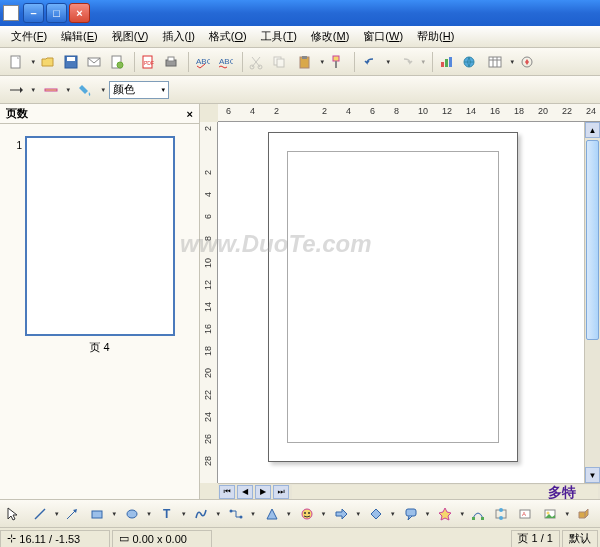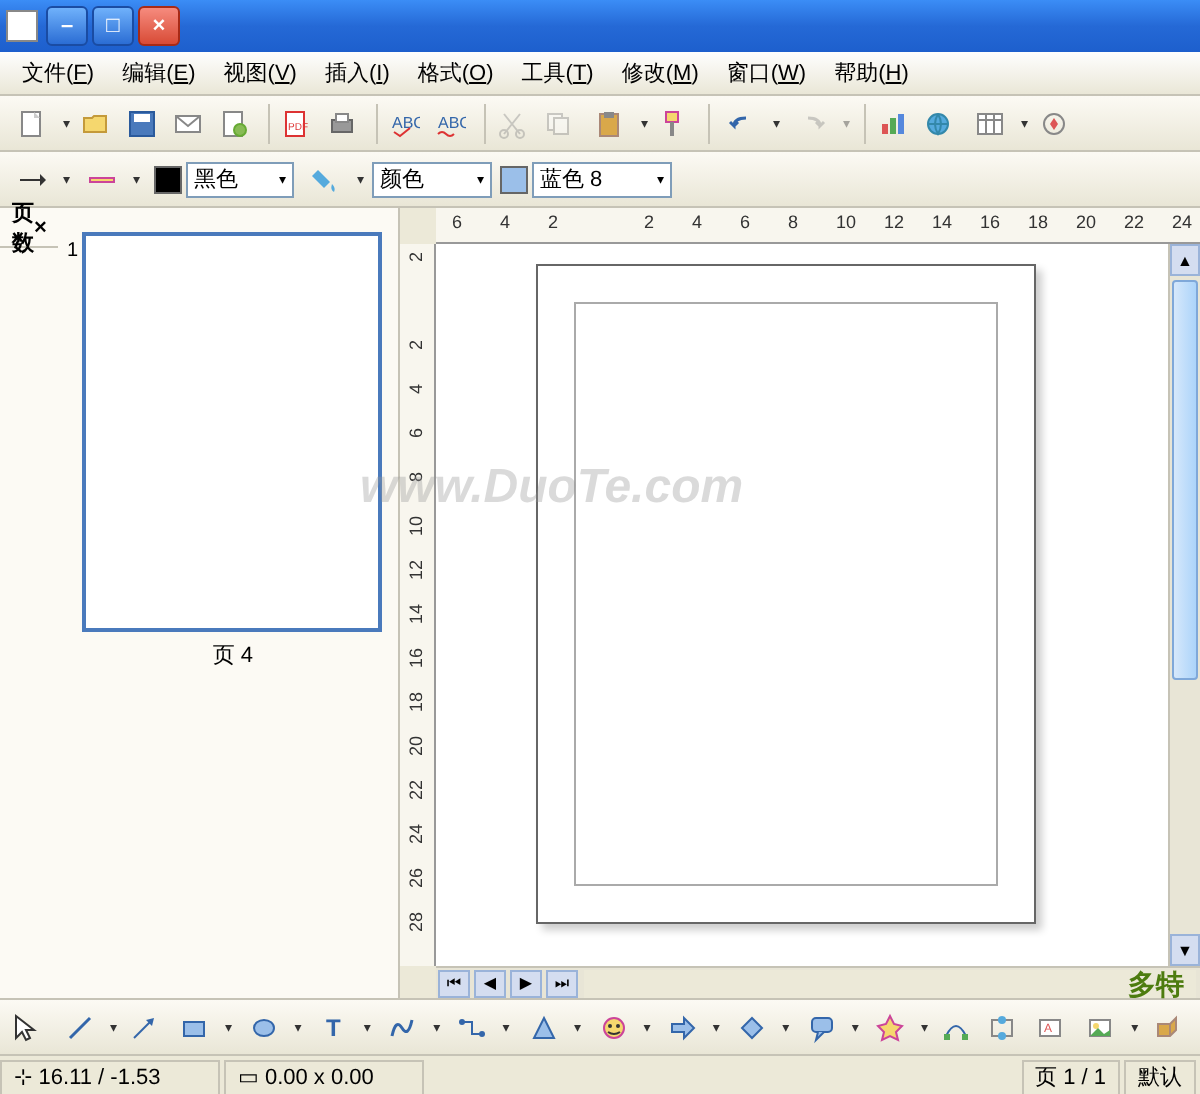--- a/index.html
+++ b/index.html
@@ -31,21 +31,21 @@
 .widthbox .spin { margin-left: auto; display: flex; flex-direction: column; font-size: 6px; line-height: 7px; color: #333; }
 .colorctrl { display: flex; align-items: center; height: 22px; border: 1px solid transparent; gap: 2px; padding: 0 2px; }
 .swatch { width: 14px; height: 14px; border: 1px solid #666; }
 .swatch.black { background: #000; }
 .swatch.blue { background: #9bbfe9; }
 .colorlabel { width: 54px; height: 18px; border: 1px solid #7f9db9; background: white; display: flex; align-items: center; padding: 0 3px; font-size: 11px; }
 .colorlabel .caret { margin-left: auto; font-size: 7px; }
 
 
 .mainarea { display: flex; height: 395px; }
-.panel { width: 200px; background: #fcfaf4; border-right: 1px solid #c6c3b6; display: flex; }
+.panel { width: 200px; background: #fcfaf4; border-right: 1px solid #c6c3b6; display: flex; flex-direction: column; }
 .panelhdr { height: 20px; display: flex; align-items: center; padding: 0 6px; font-weight: bold; border-bottom: 1px solid #c6c3b6; }
 .panelhdr .x { margin-left: auto; cursor: default; }
 .panelbody { flex: 1; padding: 12px; display: flex; flex-direction: column; align-items: center; }
 .thumb { width: 150px; height: 200px; border: 2px solid #4a7abc; background: white; position: relative; }
 .thumb .num { position: absolute; left: -10px; top: 2px; font-size: 10px; }
 .panelfoot { text-align: center; padding: 4px 0; font-size: 11px; }
 
 .canvaswrap { flex: 1; display: flex; flex-direction: column; position: relative; }
 .hruler { height: 18px; background: #f8f6ee; border-bottom: 1px solid #999; display: flex; align-items: center; margin-left: 18px; font-size: 9px; color: #333; position: relative; overflow: hidden; }
 .hruler .tick { position: absolute; top: 2px; }
@@ -71,21 +71,21 @@
 
 
 .statusbar { height: 22px; background: #ece9d8; border-top: 1px solid #c6c3b6; display: flex; align-items: center; font-size: 11px; }
 .statusbar .cell { border: 1px solid #c6c3b6; padding: 2px 6px; height: 18px; display: flex; align-items: center; margin-right: 2px; }
 .statusbar .cell.pos { width: 110px; }
 .statusbar .cell.size { width: 100px; }
 .statusbar .spacer { flex: 1; }
 
 
 .watermark { position: absolute; left: 180px; top: 230px; font-size: 24px; color: rgba(150,150,150,0.35); font-style: italic; font-family: Arial; pointer-events: none; font-weight: bold; }
-.wmlogo { position: absolute; right: 8px; bottom: 45px; font-size: 14px; color: #4d7c0f; font-weight: bold; }
+.wmlogo { position: absolute; right: 24px; bottom: 45px; font-size: 14px; color: #4c1d95; font-weight: bold; }
 </style>
 </head>
 <body>
 
 <div class="titlebar">
   <div class="icon"></div>
   <div class="winbtns">
     <div class="winbtn min">–</div>
     <div class="winbtn max">□</div>
     <div class="winbtn close">×</div>
@@ -232,44 +232,30 @@
       <svg viewBox="0 0 16 16">
         <line x1="2" y1="8" x2="12" y2="8" stroke="#333"></line>
         <path d="M12 5 L15 8 L12 11 Z" fill="#333"></path>
       </svg>
     </div>
   <div class="tb dd">
       <svg viewBox="0 0 16 16">
         <rect x="2" y="7" width="12" height="2" fill="#f5d76e" stroke="#c49"></rect>
       </svg>
     </div>
-  <div class="colorctrl">
-    <div class="swatch black"></div>
-    <div class="colorlabel">
-        <span>黑色</span>
-        <span class="caret">▾</span>
-      </div>
-  </div>
   <div class="tb dd">
       <svg viewBox="0 0 16 16">
         <path d="M4 3 L10 9 L7 12 L1 6 Z" fill="#5ad"></path>
         <path d="M11 10 Q13 12 12 14 Q10 13 11 10" fill="#5ad"></path>
       </svg>
     </div>
   <div class="colorlabel" style="width:60px">
       <span>颜色</span>
       <span class="caret">▾</span>
     </div>
-  <div class="colorctrl">
-    <div class="swatch blue"></div>
-    <div class="colorlabel" style="width:70px">
-        <span>蓝色 8</span>
-        <span class="caret">▾</span>
-      </div>
-  </div>
 </div>
 
 <div class="mainarea">
   <div class="panel">
     <div class="panelhdr">
       <span>页数</span>
       <span class="x">×</span>
     </div>
     <div class="panelbody">
       <div class="thumb">

